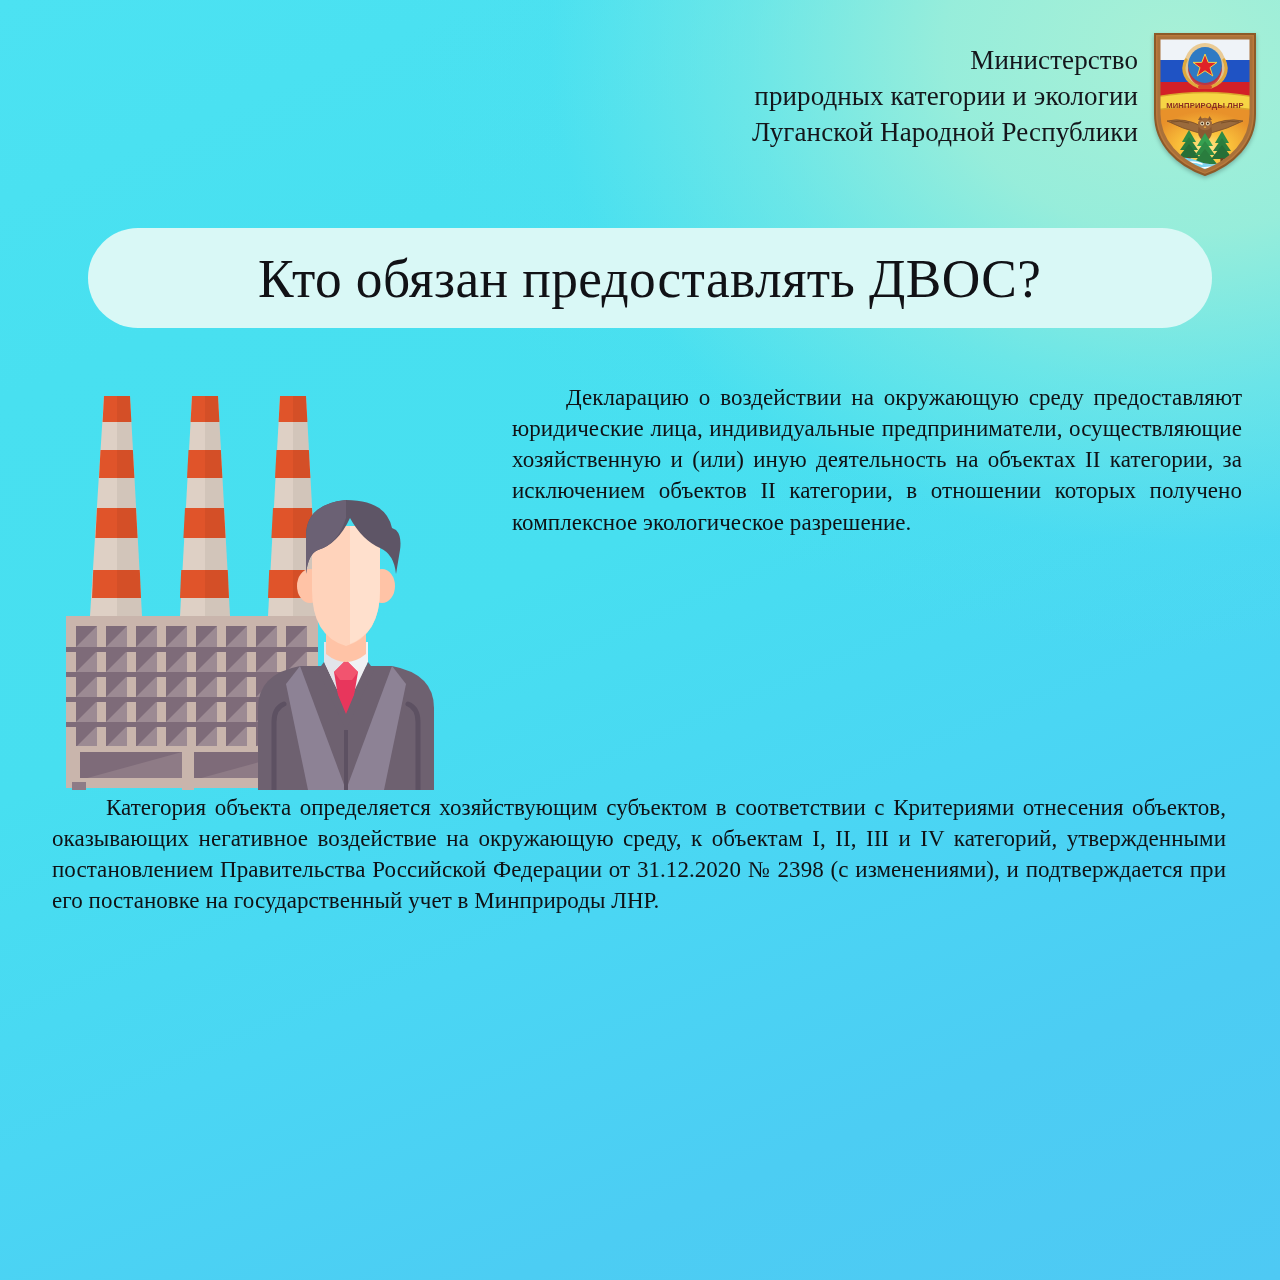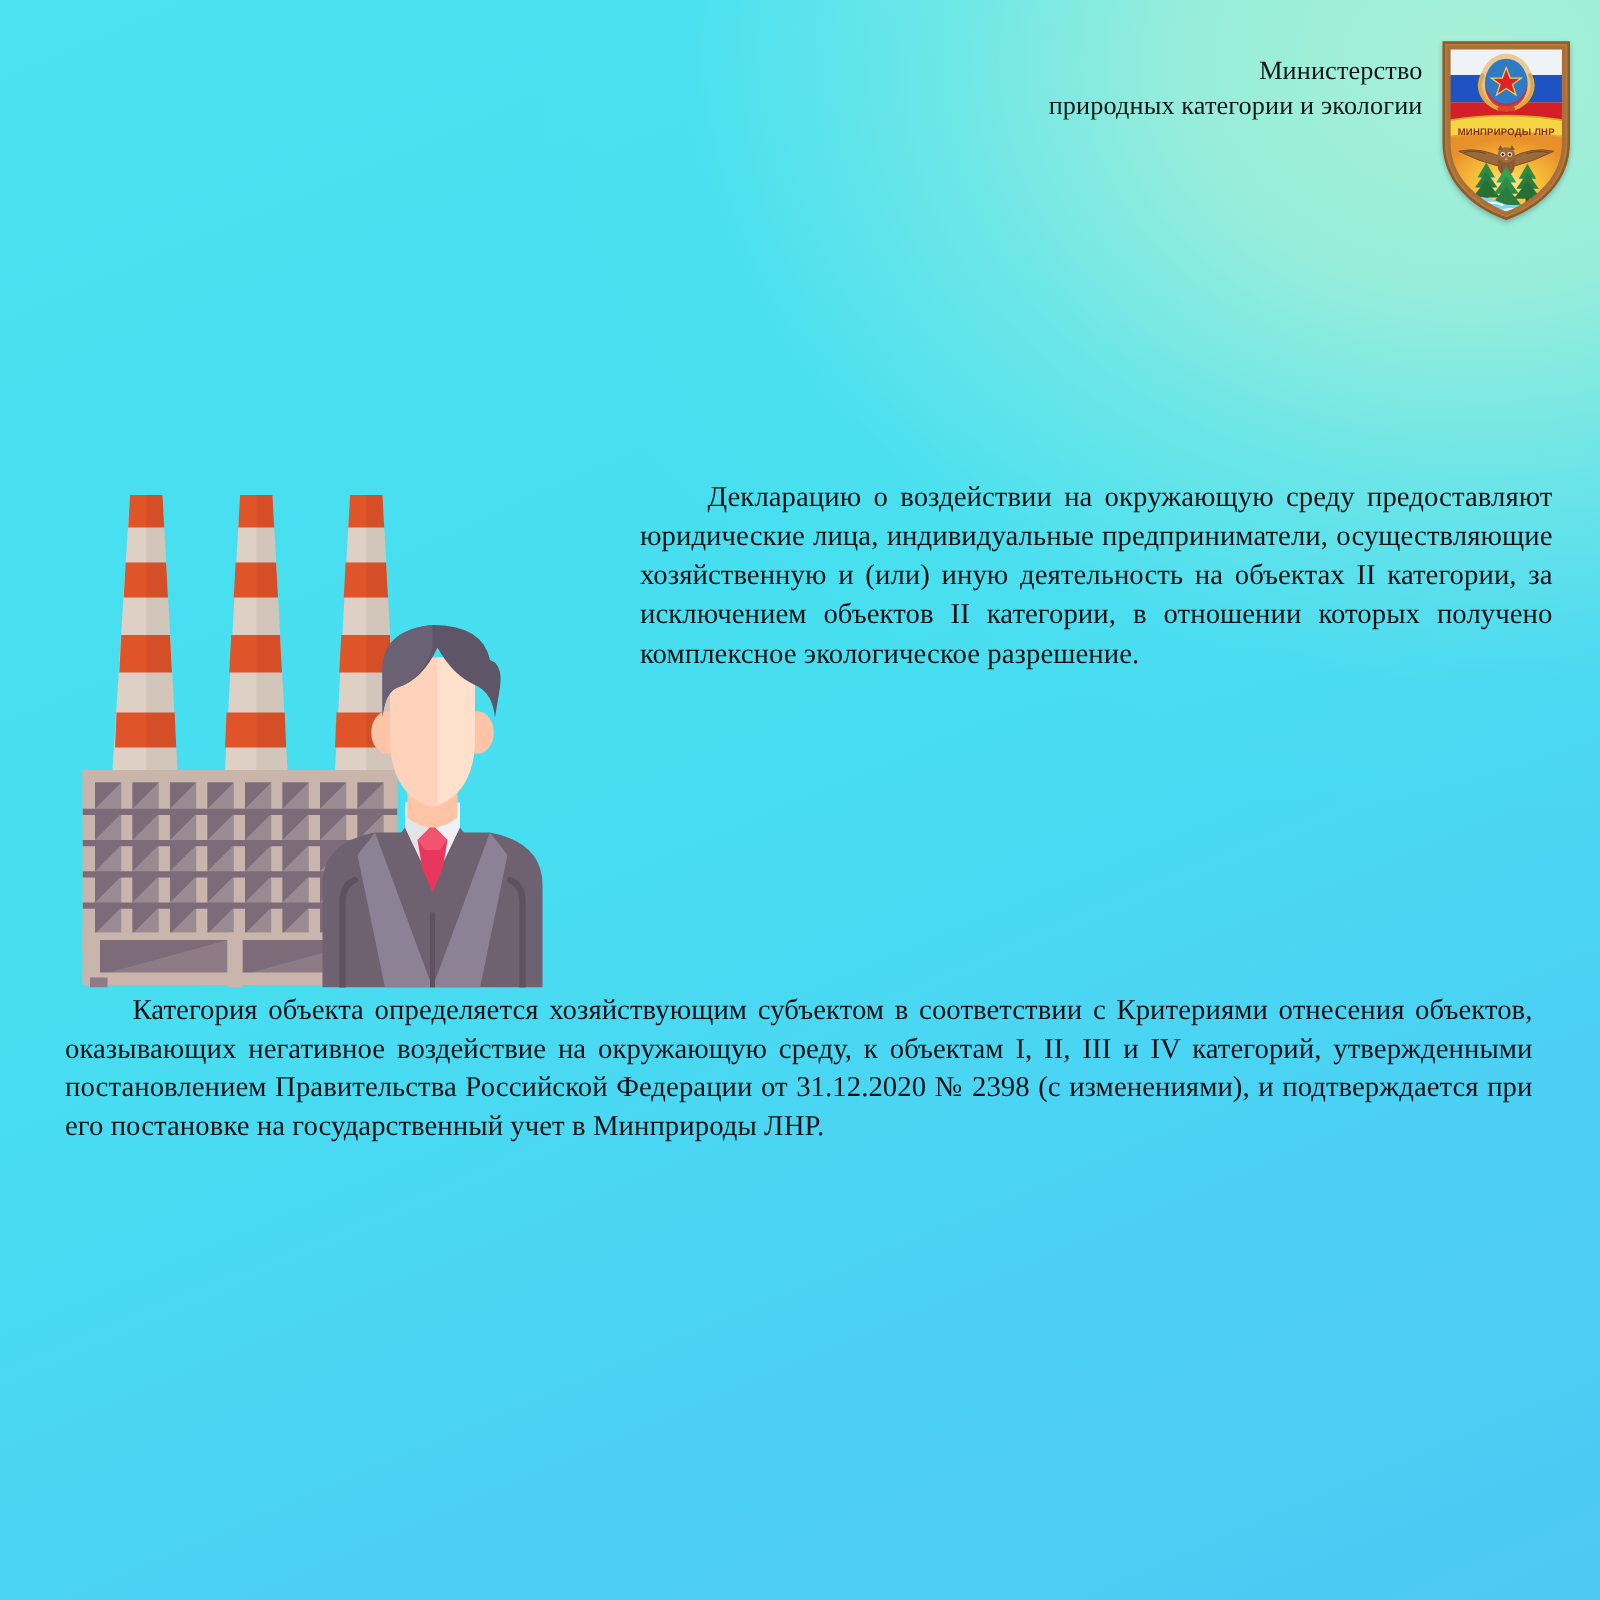--- a/index.html
+++ b/index.html
@@ -25,21 +25,21 @@
     right: 22px;
     display: flex;
     align-items: flex-start;
     gap: 14px;
   }
   #ministry-lines {
     text-align: right;
     padding-top: 13px;
     color: #14161b;
     font-family: "Liberation Serif", "DejaVu Serif", serif;
-    font-size: 21px;
+    font-size: 27px;
     line-height: 1.33;
     letter-spacing: 0.1px;
   }
   #ministry-lines div { white-space: nowrap; }
 
   
   .emblem-wrap {
     width: 106px;
     height: 146px;
     flex: 0 0 auto;
@@ -104,20 +104,21 @@
 </head>
 <body>
 
 <div id="poster">
 
   <div id="header">
 
     <div id="ministry-lines">
       <div>Министерство</div>
       <div>природных категории и экологии</div>
+      <div>Луганской Народной Республики</div>
     </div>
 
     <div class="emblem-wrap">
       <svg viewBox="0 0 106 146" width="106" height="146" xmlns="http://www.w3.org/2000/svg">
         <defs>
           <clipPath id="shieldClip">
             <path d="M7 8 H99 V84 C99 112 78 131 53 141 C28 131 7 112 7 84 Z"></path>
           </clipPath>
           <radialGradient id="sunGlow" cx="50%" cy="62%" r="52%">
             <stop offset="0%" stop-color="#ffeea0"></stop>
@@ -193,20 +194,23 @@
           <path d="M18 132 Q32 124 46 131 Q60 138 74 130 Q84 125 92 129 L92 146 L14 146 Z" fill="#7fd4f0"></path>
           <path d="M30 134 Q40 130 50 134" fill="none" stroke="#ffffff" stroke-width="1.6" stroke-linecap="round"></path>
           <path d="M44 140 Q56 135 68 139" fill="none" stroke="#ffffff" stroke-width="1.6" stroke-linecap="round"></path>
         </g>
 
         <path d="M7 8 H99 V84 C99 112 78 131 53 141 C28 131 7 112 7 84 Z" fill="none" stroke="#a9713a" stroke-width="3"></path>
       </svg>
     </div>
   </div>
 
+  <div id="title-banner">
+    <span id="title-text">Кто обязан предоставлять ДВОС?</span>
+  </div>
 
   <div id="illustration">
     <svg viewBox="0 0 430 412" width="430" height="412" xmlns="http://www.w3.org/2000/svg">
       <defs>
         <clipPath id="bldgClip">
             <rect x="4" y="238" width="252" height="144"></rect>
           </clipPath>
       </defs>
 
       <g>

